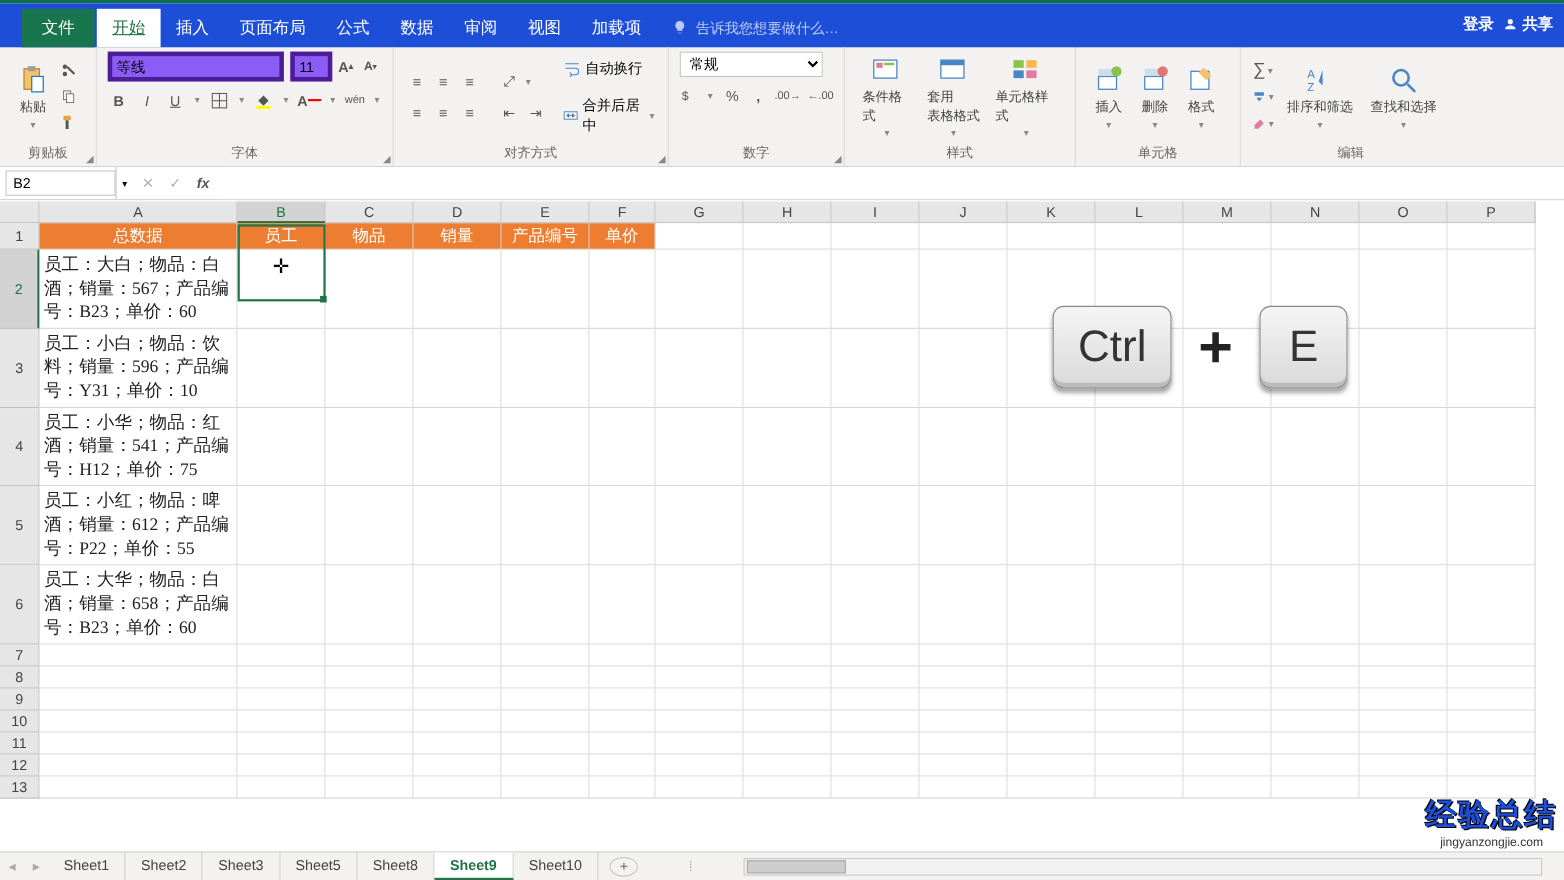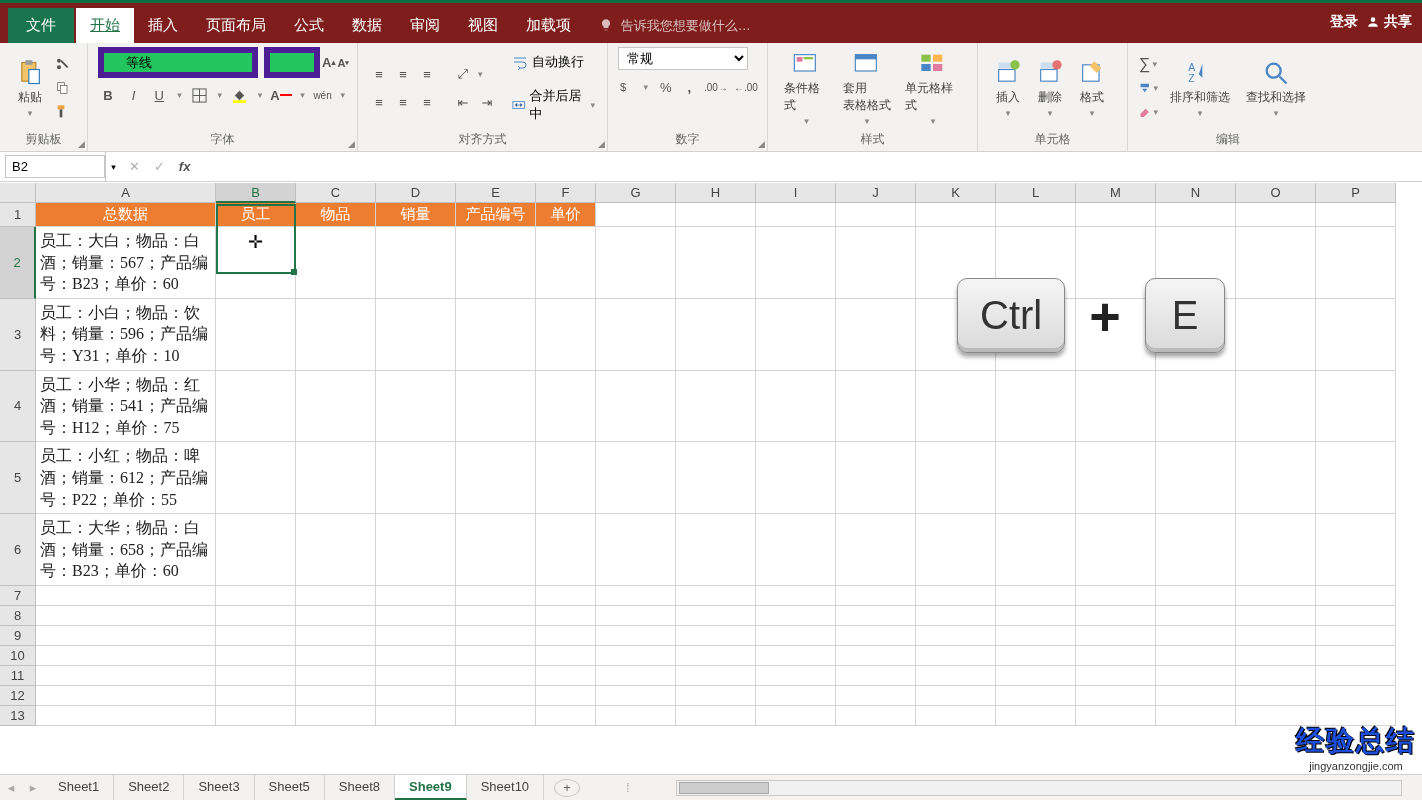--- a/index.html
+++ b/index.html
@@ -2,38 +2,38 @@
 <html><head>
 <meta charset="utf-8">
 <style>
 * { box-sizing: border-box; margin: 0; padding: 0; font-family: "Microsoft YaHei", Arial, sans-serif; }
 body { background: #fff; width: 1422px; height: 800px; overflow: hidden; position: relative; }
 
 
 .titlebar { background: #0d6f46; height: 3px; display: flex; align-items: center; color: #fff; font-size: 11px; }
 
 
-.menubar { background: #7f1d1d; height: 40px; display: flex; align-items: flex-end; color: #fff; font-size: 15px; padding-left: 8px; position: relative; }
+.menubar { background: #1d4ed8; height: 40px; display: flex; align-items: flex-end; color: #fff; font-size: 15px; padding-left: 20px; position: relative; }
 .menutab { padding: 8px 14px; cursor: pointer; }
 .menutab.active { background: #fff; color: #217346; text-decoration: underline; }
 .filetab { background: #19754d; padding: 8px 18px; margin-right: 2px; }
 .menubar .right { position: absolute; right: 10px; top: 10px; display: flex; align-items: center; gap: 8px; font-size: 14px; font-weight: bold; }
 .share svg { vertical-align: middle; }
 
 
 .ribbon { background: #f3f2f1; height: 109px; border-bottom: 1px solid #d1d1d1; display: flex; }
 .ribgroup { border-right: 1px solid #d9d9d9; padding: 4px 10px 2px 10px; display: flex; flex-direction: column; justify-content: space-between; }
 .ribgroup .label { text-align: center; font-size: 12px; color: #666; padding-bottom: 2px; height: 18px; }
 .ribrow { display: flex; align-items: center; gap: 2px; }
 .ribstack { display: flex; flex-direction: column; gap: 2px; }
 .smallbtn { width: 22px; height: 22px; display: flex; align-items: center; justify-content: center; font-size: 13px; color: #555; cursor: pointer; border-radius: 2px; }
 .dropbtn { font-size: 9px; color: #888; padding: 0 2px; }
 .bigbtn { display: flex; flex-direction: column; align-items: center; justify-content: center; gap: 2px; font-size: 12px; color: #444; padding: 4px 6px; cursor: pointer; }
 .bigbtn svg, .bigbtn .icon { width: 28px; height: 28px; }
-.fontsel, .sizsel { border: 6px solid #4c1d95; background: #22c55e; font-size: 13px; padding: 2px 22px; }
+.fontsel, .sizsel { border: 4px solid #4c1d95; background: #8b5cf6; font-size: 13px; padding: 2px 4px; }
 .fontsel { width: 160px; }
 .sizsel { width: 38px; margin-left: 4px; }
 .numfmt { border: 1px solid #c8c6c4; background: #fff; font-size: 13px; padding: 2px 4px; width: 130px; }
 .dlarrow { position: absolute; right: 2px; bottom: 2px; font-size: 9px; color: #888; }
 
 
 .namebar { height: 30px; border-bottom: 1px solid #d1d1d1; display: flex; align-items: stretch; background: #fff; }
 .namebox { width: 100px; border: 1px solid #c8c6c4; margin: 3px 0 3px 5px; font-size: 13px; padding: 1px 6px; background: #fff; display: flex; align-items: center; }
 .namedrop { width: 16px; border-left: 1px solid #c8c6c4; display: flex; align-items: center; justify-content: center; font-size: 9px; }
 .fxbtns { display: flex; align-items: center; padding: 0 8px; gap: 14px; color: #b0b0b0; font-size: 13px; }

